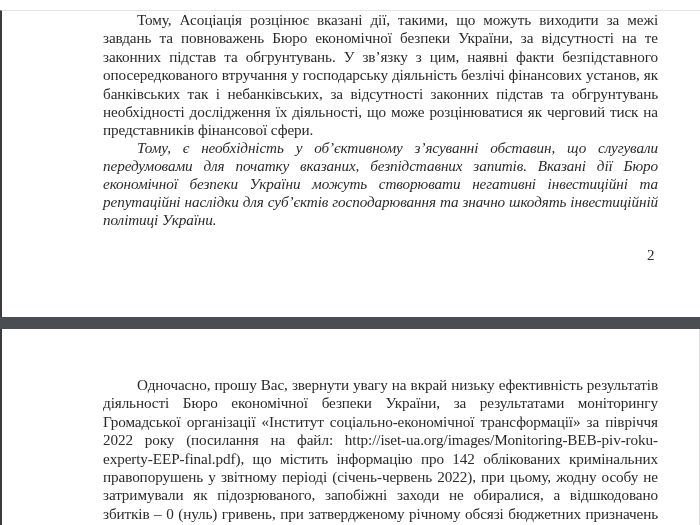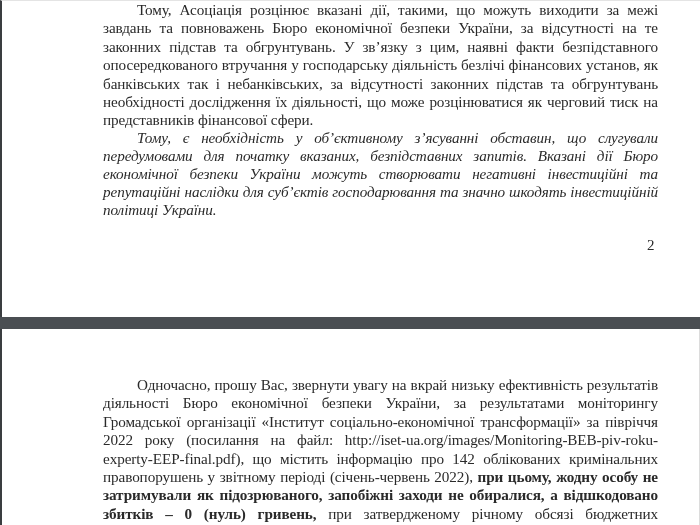--- a/index.html
+++ b/index.html
@@ -7,21 +7,21 @@
     width: 700px; height: 525px; overflow: hidden;
     background: #ffffff; position: relative;
     font-family: "Liberation Serif", "DejaVu Serif", serif;
     color: #2a2a2a;
   }
   .page {
     position: absolute; left: 0; right: 0; background: #ffffff;
     border-left: 2px solid #3a3d40;
     box-sizing: border-box;
   }
-  #page-top { top: 0; height: 404px; border-top: 1px solid #e4e4e4; }
+  #page-top { top: 10px; height: 404px; border-top: 1px solid #e4e4e4; }
   #page-top::after {
     content: ""; position: absolute; left: 0; right: 0; bottom: 0; height: 3px;
     background: linear-gradient(#d8d8d8, #8a8a8a);
   }
   #page-gap {
     position: absolute; left: 0; right: 0; top: 317px; height: 12px;
     background: #4a4e52; border-bottom: 1px solid #3a3d40;
   }
   #page-bottom { top: 329px; height: 196px; border-right: 1px solid #dcdcdc; }
   .body-text {
@@ -31,21 +31,21 @@
     text-indent: 34px;
     letter-spacing: -0.1px;
   }
   .p1 { top: 0px; }
   .p2 { top: 128px; font-style: italic; line-height: 18.1px; font-family: Liberation Serif, serif; }
   .p3 { top: 47px; }
   .page-number {
     position: absolute; left: 645px; top: 236px;
     font-size: 15px;
   }
-  b { font-weight: bold; margin-top: 32px; }
+  b { font-weight: normal; margin-top: 32px; }
 </style>
 </head>
 <body>
 
 <div class="page" id="page-top">
   <p class="body-text p1">Тому, Асоціація розцінює вказані дії, такими, що можуть виходити за межі завдань та повноважень Бюро економічної безпеки України, за відсутності на те законних підстав та обгрунтувань.  У зв’язку з цим, наявні факти безпідставного опосередкованого втручання у господарську діяльність безлічі фінансових установ, як банківських так і небанківських, за відсутності законних підстав та обгрунтувань необхідності дослідження їх діяльності, що може розцінюватися як черговий тиск на представників фінансової сфери.</p>
   <p class="body-text p2">Тому, є необхідність у об’єктивному з’ясуванні обставин, що слугували передумовами для початку вказаних, безпідставних запитів. Вказані дії Бюро економічної безпеки України можуть створювати негативні інвестиційні та репутаційні наслідки для суб’єктів господарювання та значно шкодять інвестиційній політиці України.</p>
   <span class="page-number">2</span>
 </div>
 

